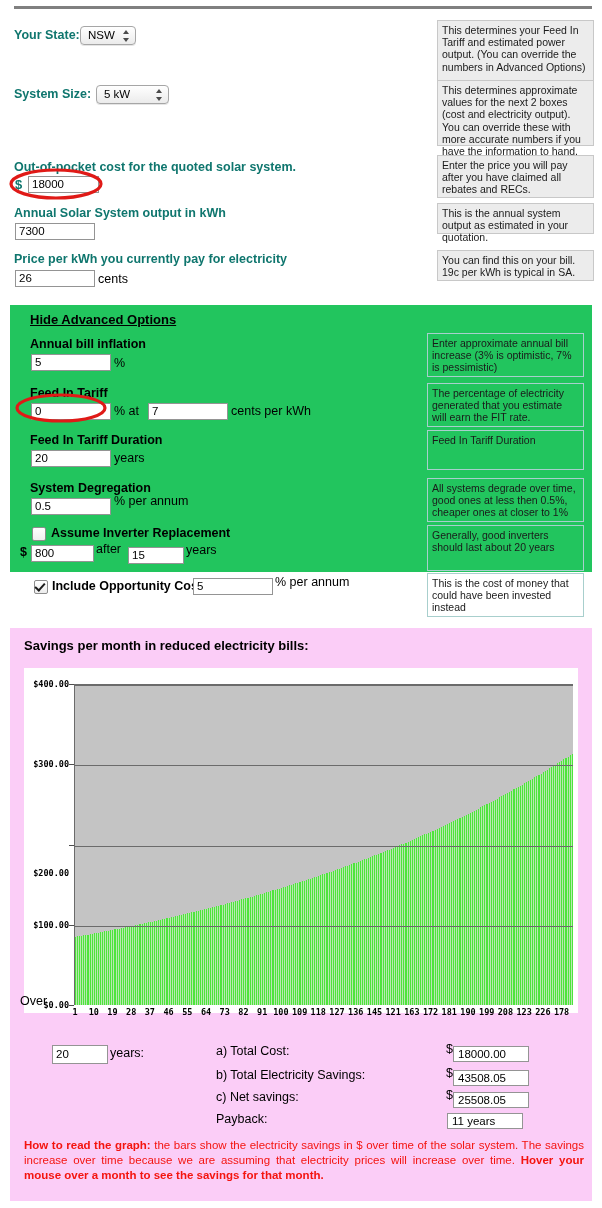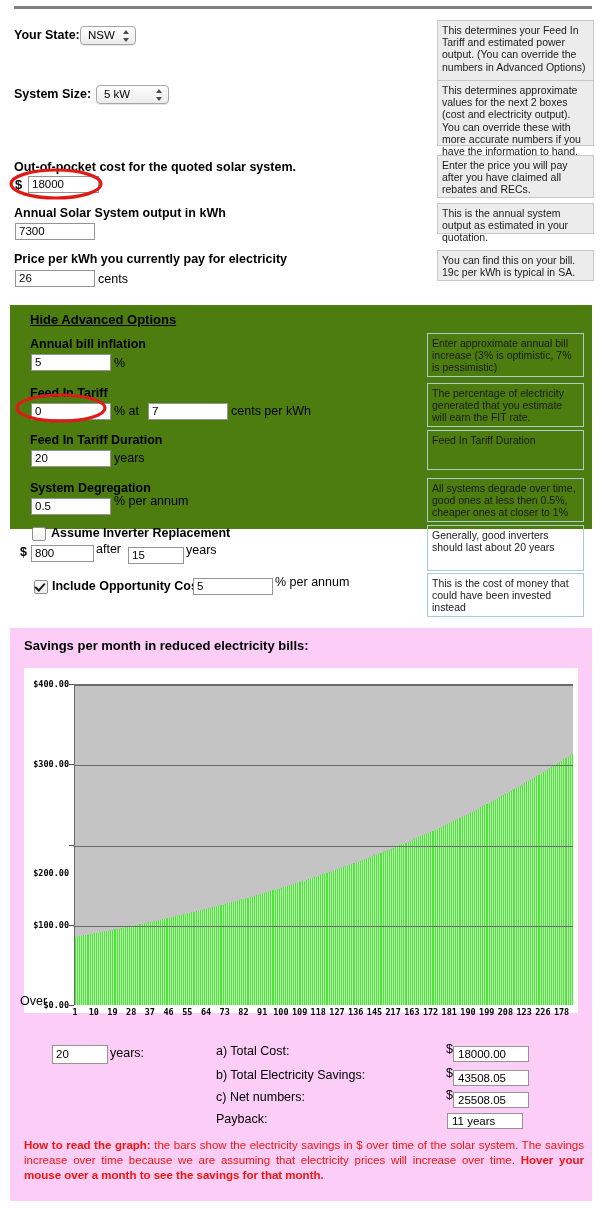--- a/index.html
+++ b/index.html
@@ -6,21 +6,21 @@
   body{
     width:602px;height:1208px;overflow:hidden;background:#ffffff;
     font-family:"Liberation Sans", sans-serif;
     font-size:12px;color:#000;
     -webkit-font-smoothing:none;
   }
   .page{position:relative;width:602px;height:1208px;}
 
   
   .top-rule{position:absolute;left:14px;top:6px;width:578px;height:3px;background:#808080;}
-  .lbl-bold{font-weight:bold;font-size:12.5px;color:#000000;}
+  .lbl-bold{font-weight:bold;font-size:12.5px;color:#0f766e;}
   .lbl-norm{font-size:12.5px;color:#000;}
 
   
   .sel{
     display:inline-block;position:relative;
     border:1px solid #a6a6a6;border-radius:4px;
     background:linear-gradient(#ffffff,#ebebeb);
     box-shadow:0 1px 0 rgba(0,0,0,.10);
     height:17px;line-height:17px;
     padding:0 20px 0 7px;font-size:11.5px;color:#000;
@@ -53,22 +53,22 @@
   
   .tip-t{
     position:absolute;
     background:transparent;border:1px solid #a8cfcd;
     font-size:10.5px;line-height:12.2px;color:#1a1a1a;
     padding:3px 4px;box-sizing:border-box;
   }
 
   
   .adv{
-    position:absolute;left:10px;top:305px;width:582px;height:224px;
-    background:#4d7c0f;
+    position:absolute;left:10px;top:305px;width:582px;height:267px;
+    background:#22c55e;
   }
   .adv-title{
     position:absolute;left:20px;top:7px;
     font-weight:bold;font-size:13px;text-decoration:underline;color:#000;
   }
   .adv .flab{position:absolute;font-weight:bold;font-size:12.5px;color:#000;}
   .adv .ftxt{position:absolute;font-size:12.5px;color:#000;}
 
   .chk{
     display:inline-block;width:12px;height:12px;vertical-align:-2px;
@@ -500,21 +500,21 @@
       <div class="xlab" style="left: 206.027px;">64</div>
       <div class="xlab" style="left: 224.74px;">73</div>
       <div class="xlab" style="left: 243.452px;">82</div>
       <div class="xlab" style="left: 262.165px;">91</div>
       <div class="xlab" style="left: 280.877px;">100</div>
       <div class="xlab" style="left: 299.59px;">109</div>
       <div class="xlab" style="left: 318.302px;">118</div>
       <div class="xlab" style="left: 337.015px;">127</div>
       <div class="xlab" style="left: 355.727px;">136</div>
       <div class="xlab" style="left: 374.44px;">145</div>
-      <div class="xlab" style="left: 393.152px;">217</div>
+      <div class="xlab" style="left: 393.152px;">121</div>
       <div class="xlab" style="left: 411.865px;">163</div>
       <div class="xlab" style="left: 430.577px;">172</div>
       <div class="xlab" style="left: 449.29px;">181</div>
       <div class="xlab" style="left: 468.002px;">190</div>
       <div class="xlab" style="left: 486.715px;">199</div>
       <div class="xlab" style="left: 505.427px;">208</div>
       <div class="xlab" style="left: 524.14px;">123</div>
       <div class="xlab" style="left: 542.852px;">226</div>
       <div class="xlab" style="left: 561.565px;">178</div>
     </div>
@@ -525,21 +525,21 @@
     <span class="res-lbl" style="left:110px;top:1046px;">years:</span>
 
     <span class="res-lbl" style="left:216px;top:1044px;">a) Total Cost:</span>
     <span class="res-dollar" style="left:446px;top:1042px;">$</span>
     <input class="res-inp" style="left: 453px; top: 1046px; width: 76px;" value="18000.00">
 
     <span class="res-lbl" style="left:216px;top:1068px;">b) Total Electricity Savings:</span>
     <span class="res-dollar" style="left:446px;top:1066px;">$</span>
     <input class="res-inp" style="left: 453px; top: 1070px; width: 76px;" value="43508.05">
 
-    <span class="res-lbl" style="left:216px;top:1090px;">c) Net numbers:</span>
+    <span class="res-lbl" style="left:216px;top:1090px;">c) Net savings:</span>
     <span class="res-dollar" style="left:446px;top:1088px;">$</span>
     <input class="res-inp" style="left: 453px; top: 1092px; width: 76px;" value="25508.05">
 
     <span class="res-lbl" style="left:216px;top:1112px;">Payback:</span>
     <input class="res-inp" style="left: 447px; top: 1113px; width: 76px;" value="11 years">
   </div>
 
   <div class="foot">
     <b>How to read the graph:</b><span> the bars show the electricity savings in $ over time of the solar system. The savings increase over time because we are assuming that electricity prices will increase over time. </span><b>Hover your mouse over a month to see the savings for that month.</b>
   </div>

